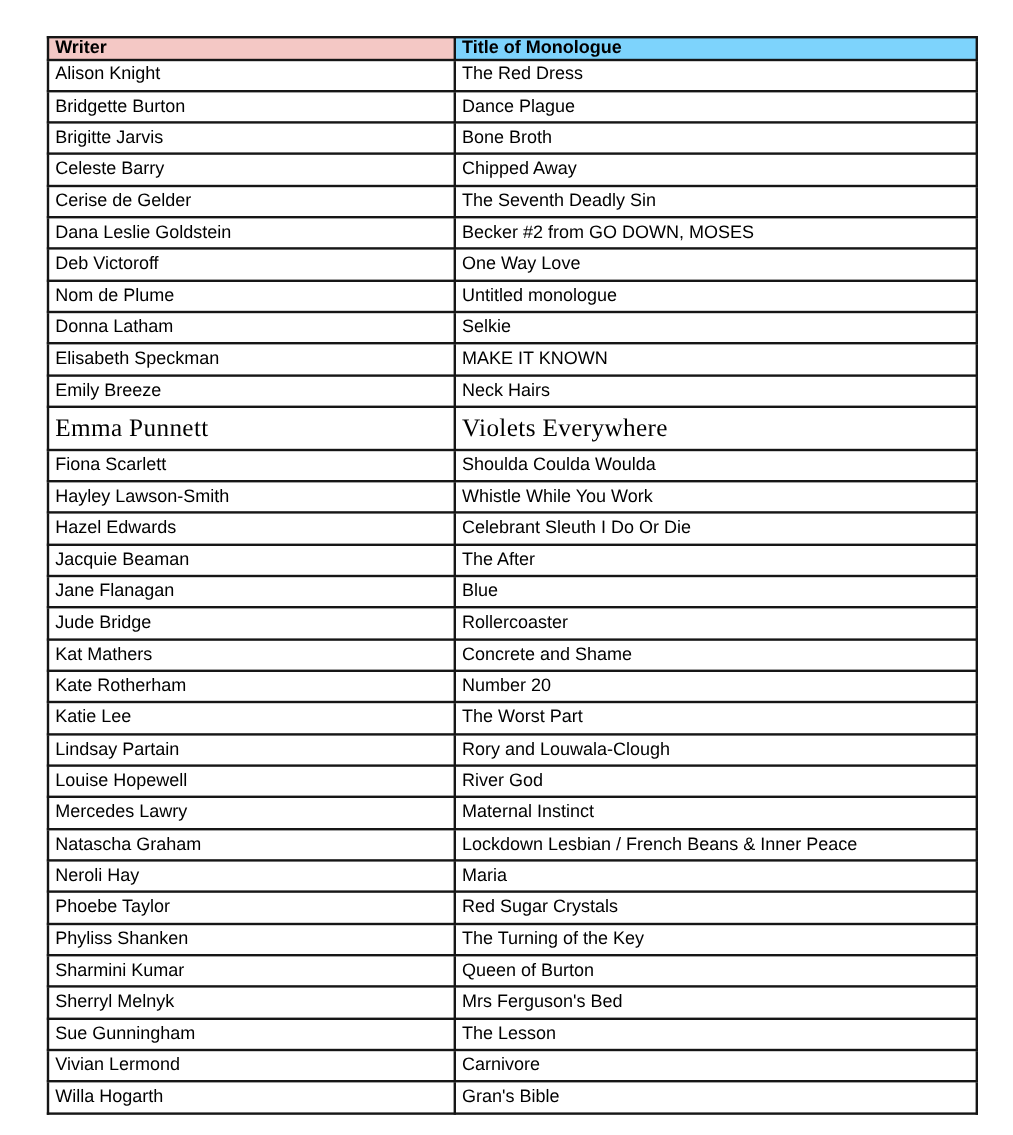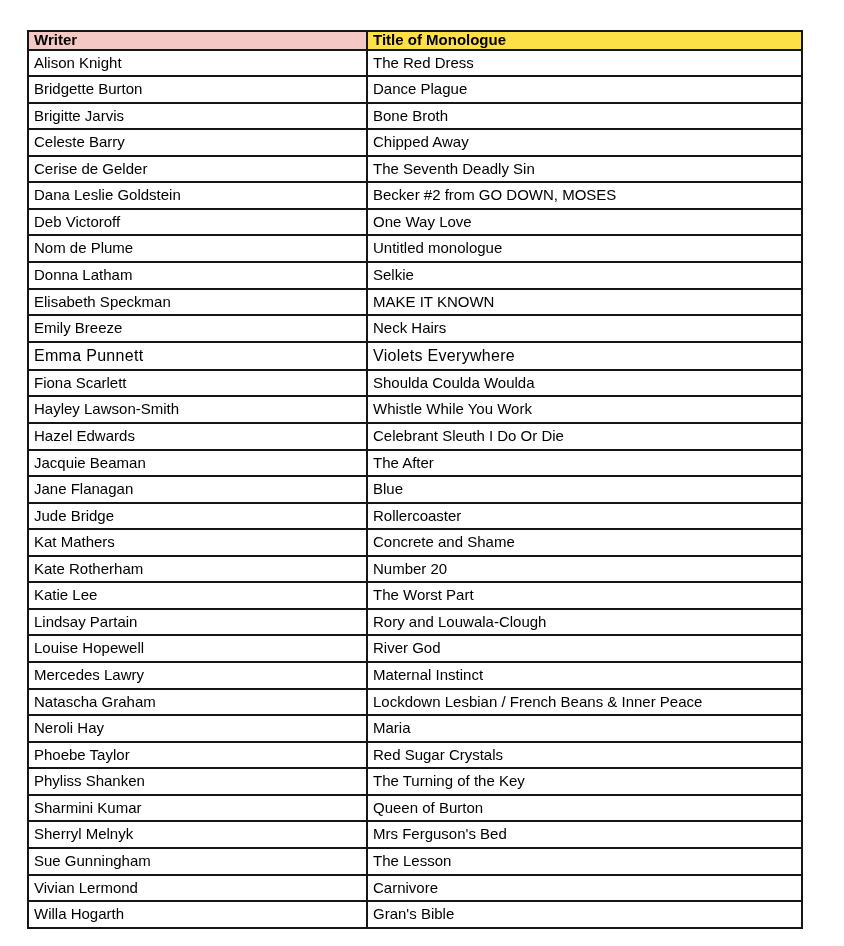--- a/index.html
+++ b/index.html
@@ -11,21 +11,21 @@
     font-family: "Liberation Sans", sans-serif;
   }
   .page {
     position: relative;
     width: 844px;
     height: 946px;
     background: #ffffff;
   }
   table.mono-table {
     position: absolute;
-    left: 27px;
+    left: 39px;
     top: 30px;
     width: 774px;
     height: 899px;
     border-collapse: collapse;
     table-layout: fixed;
   }
   table.mono-table th,
   table.mono-table td {
     border: 2px solid #161616;
     padding: 0 0 0 5px;
@@ -37,38 +37,38 @@
     overflow: hidden;
     line-height: 1.1;
   }
   table.mono-table th {
     font-weight: bold;
     font-size: 15px;
   }
   col.writer-col { width: 339px; }
   col.title-col  { width: 435px; }
   tr.alt-font td {
-    font-family: Liberation Sans, sans-serif;
-    font-size: 16px;
+    font-family: Liberation Serif, serif;
+    font-size: 21px;
     letter-spacing: 0.3px;
   }
 </style>
 </head>
 <body>
 
 <div class="page">
   <table class="mono-table">
     <colgroup>
       <col class="writer-col">
       <col class="title-col">
     </colgroup>
     <thead>
       <tr>
         <th style="background: rgb(244, 200, 197);">Writer</th>
-        <th style="background: #fde047;">Title of Monologue</th>
+        <th style="background: #7dd3fc;">Title of Monologue</th>
       </tr>
     </thead>
     <tbody>
         <tr>
           <td>Alison Knight</td>
           <td>The Red Dress</td>
         </tr>
         <tr>
           <td>Bridgette Burton</td>
           <td>Dance Plague</td>

